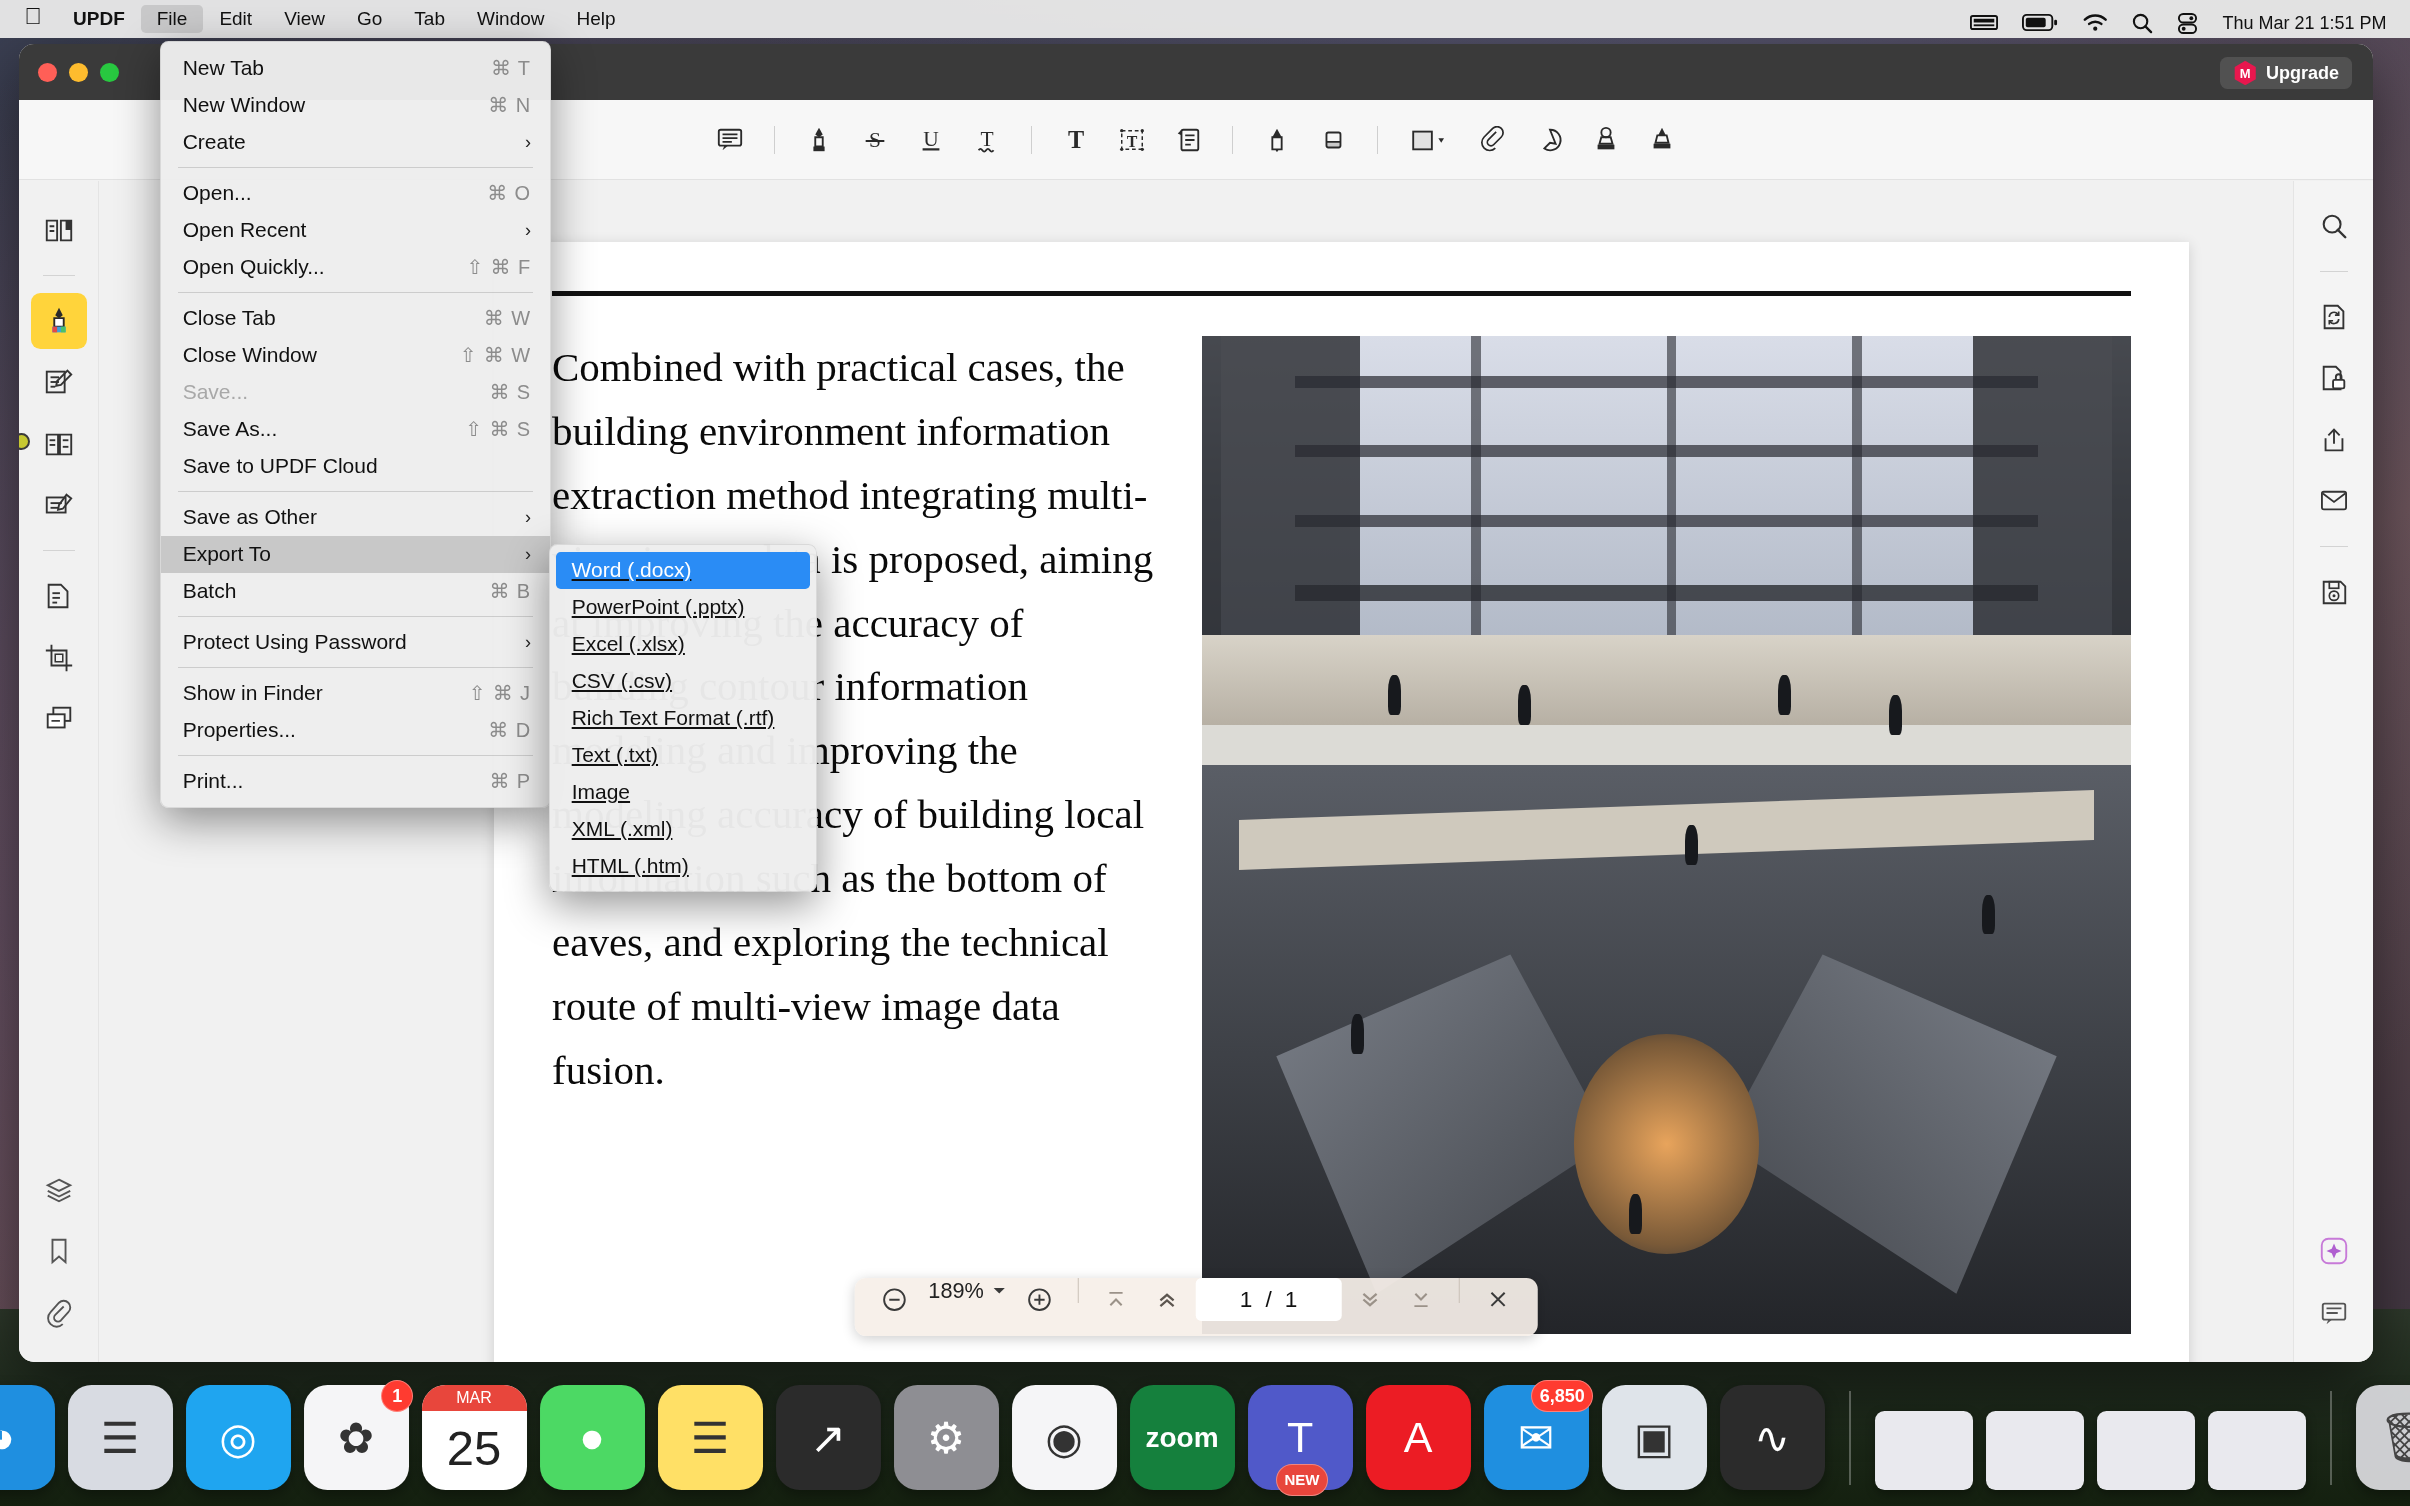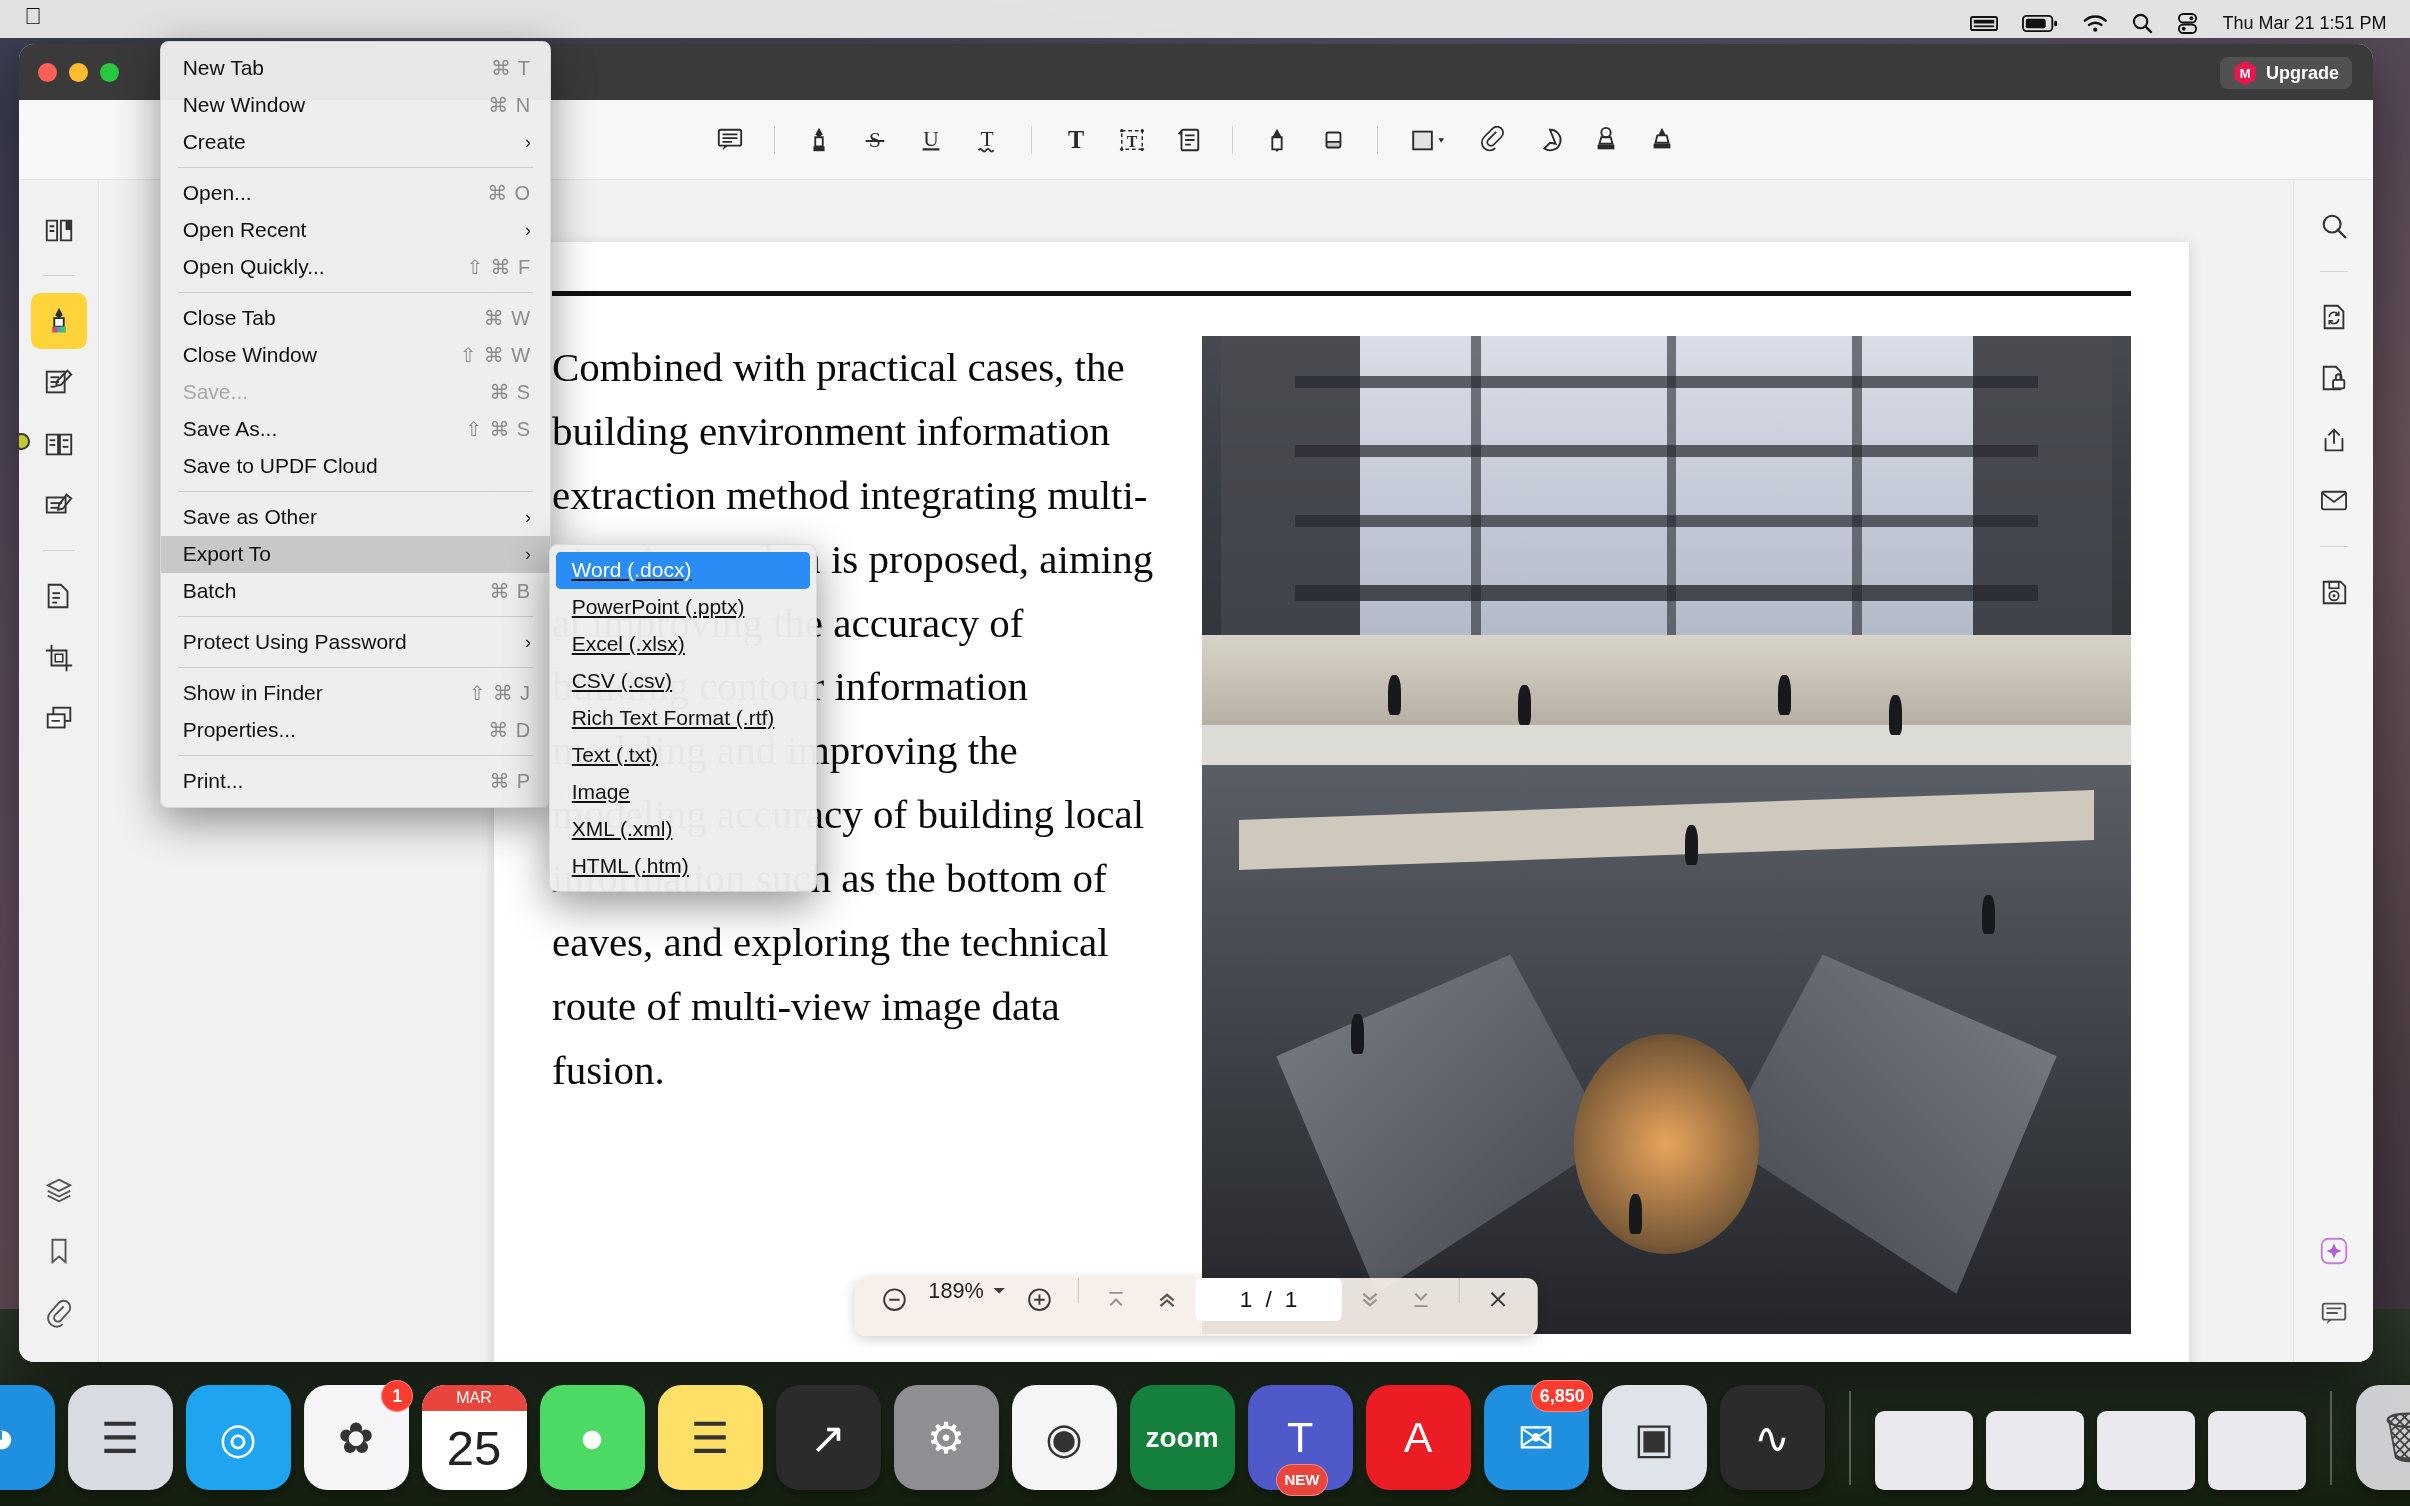--- a/index.html
+++ b/index.html
@@ -29,21 +29,21 @@
     background:rgba(232,232,232,.96);
     display:flex; align-items:center;
     padding:0 15px; gap:0;
     font-size:19px; color:#111;
     z-index:60;
   }
   .mb-item{ padding:2.8px 16px; border-radius:4.7px; cursor:default; white-space:nowrap; }
   .mb-item.bold{ font-weight:bold; }
   .mb-item.active{ background:rgba(0,0,0,.11); }
   .apple-glyph{ font-size:23.5px; line-height:1; padding:0 15px 3.8px 9.4px; }
-  #menubar-right{ margin-left:auto; display:flex; align-items:center; gap:24.5px; padding-right:9.4px;margin-top:8px; }
+  #menubar-right{ margin-left:auto; display:flex; align-items:flex-start; gap:24.5px; padding-right:9.4px;margin-top:8px; }
   .mb-status{ font-size:18px; color:#111; }
   .mb-ico{ display:inline-flex; align-items:center; justify-content:center; }
 
   
   #window{
     position:absolute; left:19px; top:44px; width:2354px; height:1318px;
     border-radius:15px; overflow:hidden;
     background:#f1f1f1;
     box-shadow:0 21px 66px rgba(0,0,0,.55);
   }
@@ -226,20 +226,30 @@
 </style>
 </head>
 <body>
 
 <div id="desktop">
   <div id="desktop-bottom"></div>
 </div>
 
 <div id="menubar">
   <span class="apple-glyph"></span>
+  <div id="mb-items" style="display:flex;align-items:center">
+      <div class="mb-item bold">UPDF</div>
+      <div class="mb-item active">File</div>
+      <div class="mb-item">Edit</div>
+      <div class="mb-item">View</div>
+      <div class="mb-item">Go</div>
+      <div class="mb-item">Tab</div>
+      <div class="mb-item">Window</div>
+      <div class="mb-item">Help</div>
+    </div>
   <div id="menubar-right">
     <span class="mb-ico">
       <svg width="28" height="19" viewBox="0 0 30 20">
           <rect x="1" y="3" width="28" height="14" rx="2" fill="none" stroke="#111" stroke-width="2"></rect>
           <rect x="4" y="6" width="22" height="4" fill="#111"></rect>
           <rect x="4" y="12" width="22" height="2" fill="#111"></rect>
         </svg>
     </span>
     <span class="mb-ico">
       <svg width="36" height="19" viewBox="0 0 38 20">

